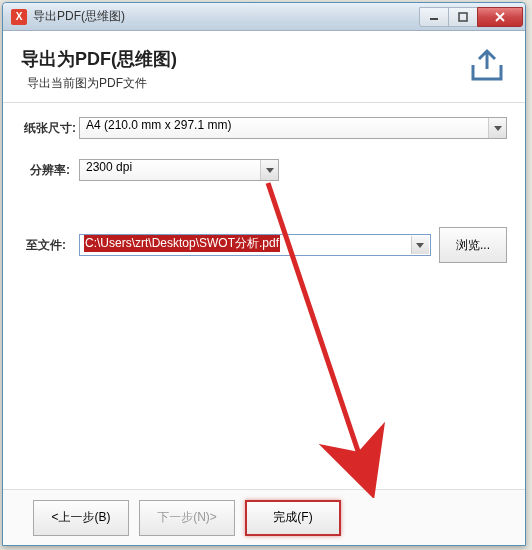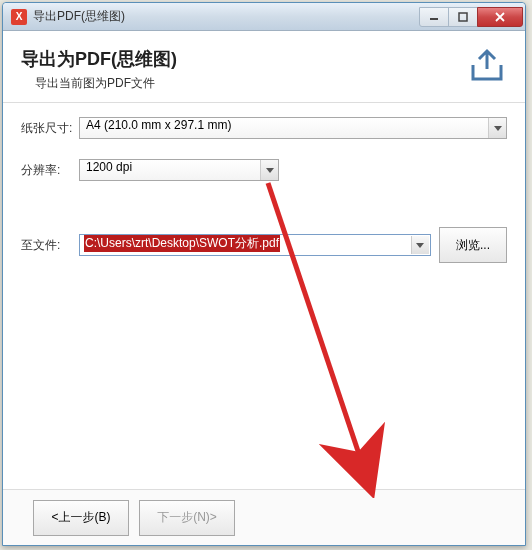--- a/index.html
+++ b/index.html
@@ -11,26 +11,26 @@
     .titlebar-icon { width: 16px; height: 16px; margin: 0 6px; background: #e04030; border-radius: 2px; display: flex; align-items: center; justify-content: center; color: #fff; font-size: 10px; font-weight: bold; }
     .titlebar-text { flex: 1; font-size: 12px; color: #333; }
     .win-controls { display: flex; }
     .win-btn { width: 30px; height: 20px; background: linear-gradient(to bottom, #f0f4f8, #d8e0e8); border: 1px solid #a8b8c8; margin-left: -1px; display: flex; align-items: center; justify-content: center; font-size: 11px; color: #444; cursor: pointer; }
     .win-btn.min { border-radius: 0 0 0 3px; }
     .win-btn.close { width: 46px; background: linear-gradient(to bottom, #e88080, #cc4848 50%, #c03030); color: #fff; border-color: #a03030; border-radius: 0 0 3px 0; }
     
     .header { padding: 16px 18px 10px; display: flex; align-items: flex-start; border-bottom: 1px solid #ddd; }
     .header-left { flex: 1; }
     .header-title { font-size: 18px; font-weight: bold; color: #222; margin-bottom: 4px; }
-    .header-sub { font-size: 12px; color: #333; margin-left: 14px; }
+    .header-sub { font-size: 12px; color: #333; margin-left: 6px; }
     .header-icon { width: 40px; height: 36px; }
     
     .form { padding: 14px 18px; }
     .row { display: flex; align-items: center; margin-bottom: 20px; }
-    .label { width: 58px; font-size: 12px; color: #333; text-align: left; }
+    .label { width: 58px; font-size: 12px; color: #333; text-align: center; font-weight: bold; }
     
     .select { flex: 1; height: 22px; border: 1px solid #a8a8a8; background: linear-gradient(to bottom, #fff, #f4f4f4); font-size: 12px; padding: 0 20px 0 6px; position: relative; appearance: none; cursor: pointer; }
     .sel-wrap { position: relative; flex: 1; }
     .sel-wrap.short { width: 200px; flex: none; }
     .sel-arrow { position: absolute; right: 1px; top: 1px; bottom: 1px; width: 18px; background: linear-gradient(to bottom, #f8f8f8, #e0e0e0); border-left: 1px solid #ccc; display: flex; align-items: center; justify-content: center; pointer-events: none; }
     
     .radio-group { display: flex; gap: 24px; }
     .radio-item { display: flex; align-items: center; gap: 4px; font-size: 12px; cursor: pointer; }
     .radio-item input { margin: 0; }
     
@@ -100,21 +100,21 @@
         <div class="sel-arrow">
             <div class="triangle-caret"></div>
           </div>
       </div>
     </div>
 
 
     <div class="row">
       <span class="label">分辨率:</span>
       <div class="sel-wrap short">
-        <div class="select">1200 dpi</div>
+        <div class="select">2300 dpi</div>
         <div class="sel-arrow">
             <div class="triangle-caret"></div>
           </div>
       </div>
     </div>
 
     <div class="path-row">
       <span class="label" style="width:50px">至文件:</span>
       <div class="path-input">
         <span class="sel-text">C:\Users\zrt\Desktop\SWOT分析.pdf</span>
@@ -124,20 +124,21 @@
       </div>
       <button class="btn">浏览...</button>
     </div>
 
 
   </div>
 
   <div class="footer">
     <button class="btn nav">&lt;上一步(B)</button>
     <button class="btn nav" disabled="">下一步(N)&gt;</button>
+    <button class="btn nav primary">完成(F)</button>
   </div>
 
   <svg class="arrow-annotation" width="140" height="320">
     <defs>
       <marker id="ahead" markerWidth="14" markerHeight="14" refX="7" refY="7" orient="auto">
         <path d="M0,0 L14,7 L0,14 L4,7 Z" fill="#d82828"></path>
       </marker>
     </defs>
     <path d="M15,5 L110,288" stroke="#d82828" stroke-width="5" fill="none" marker-end="url(#ahead)"></path>
   </svg>

